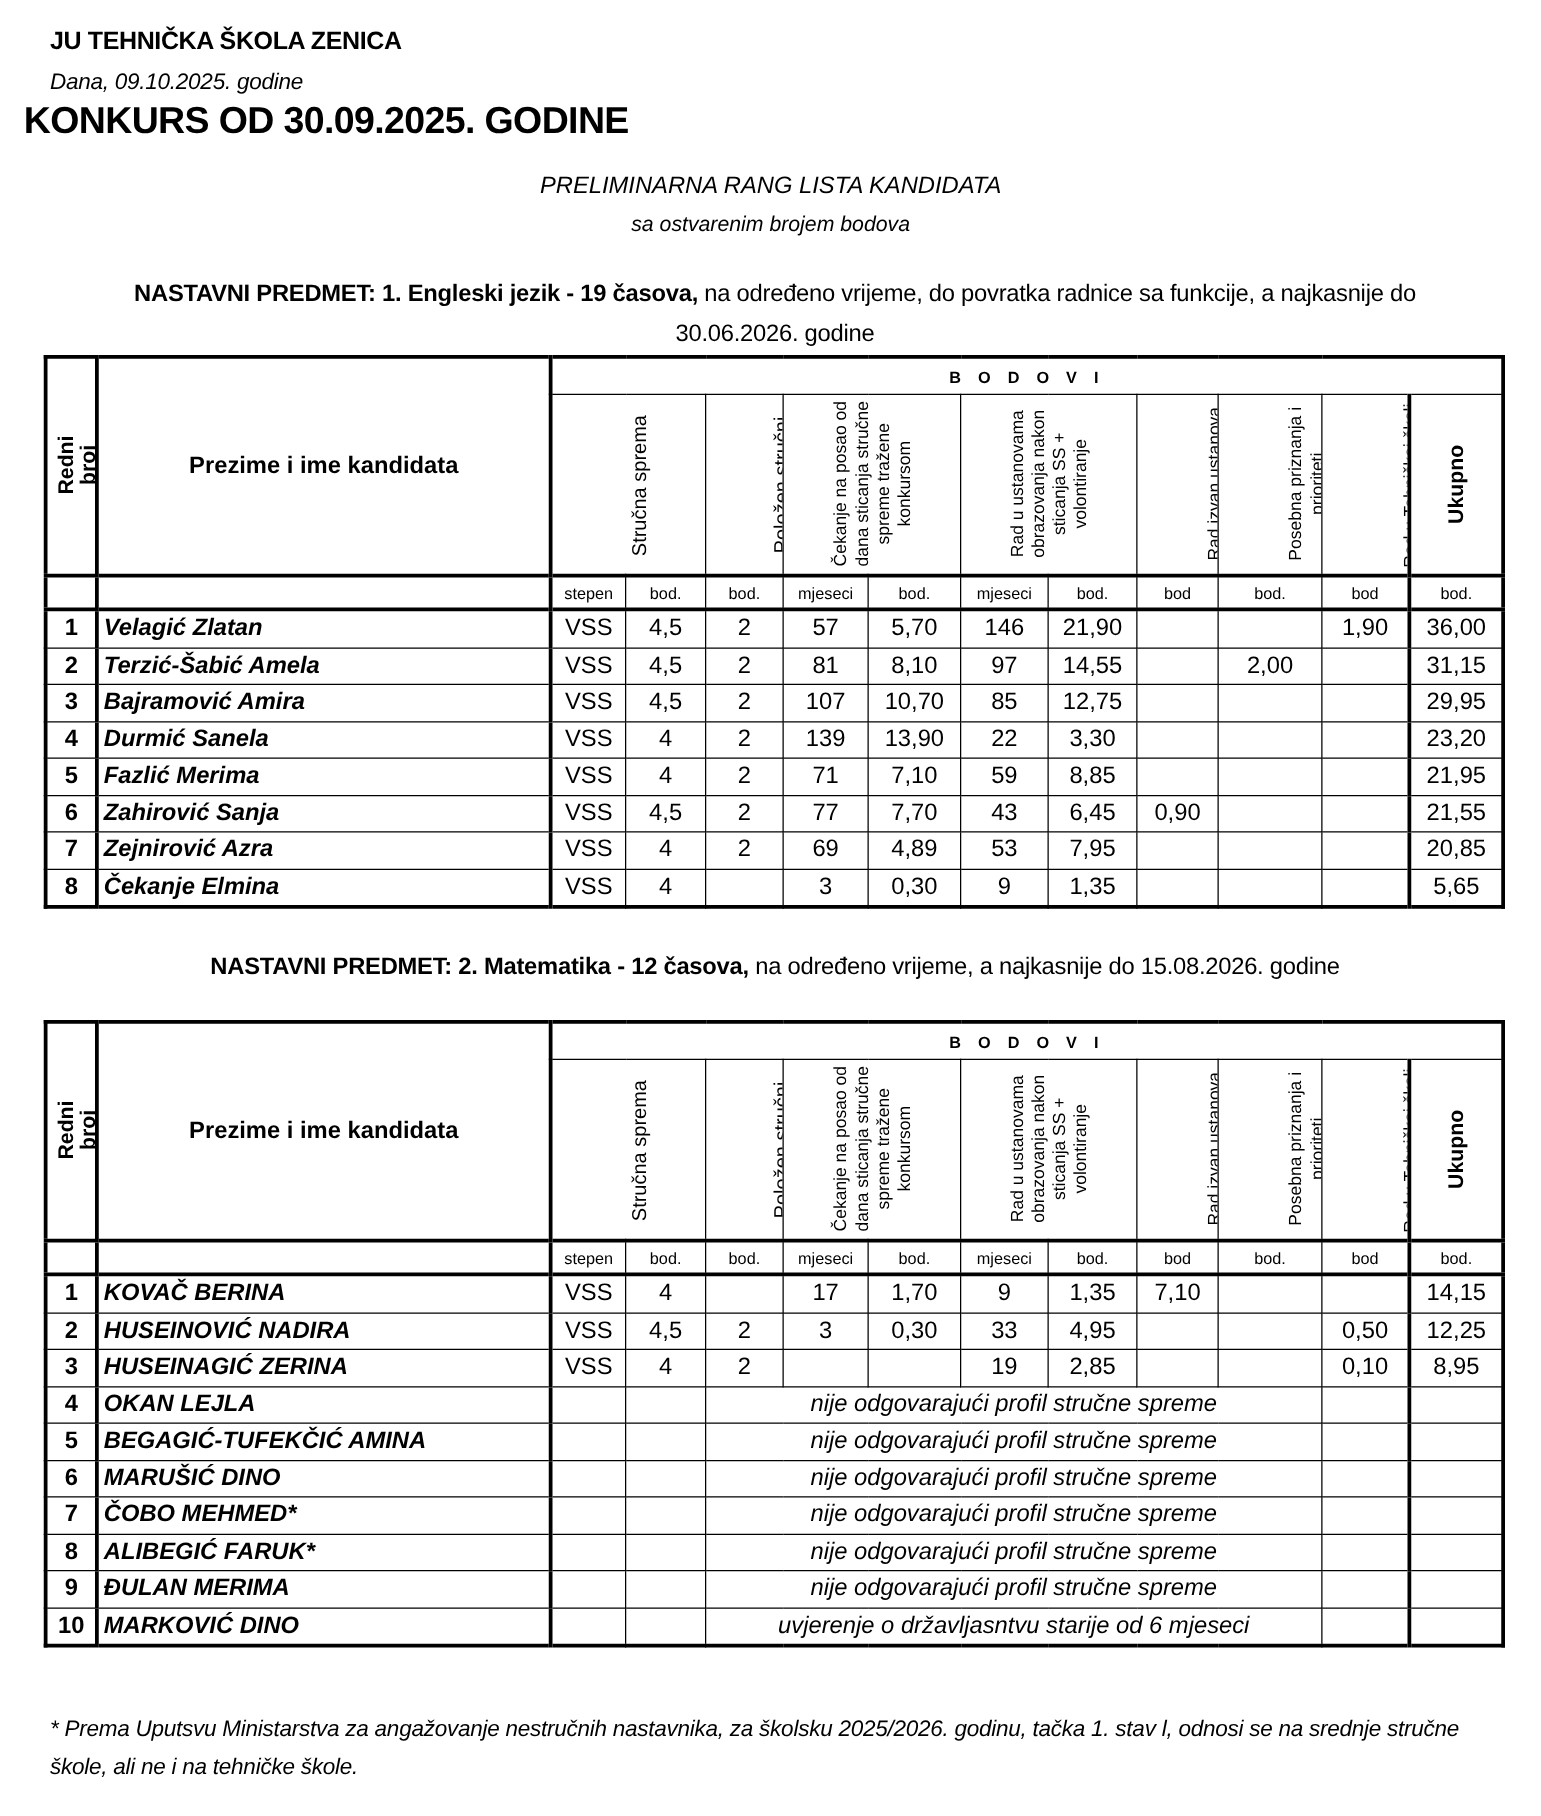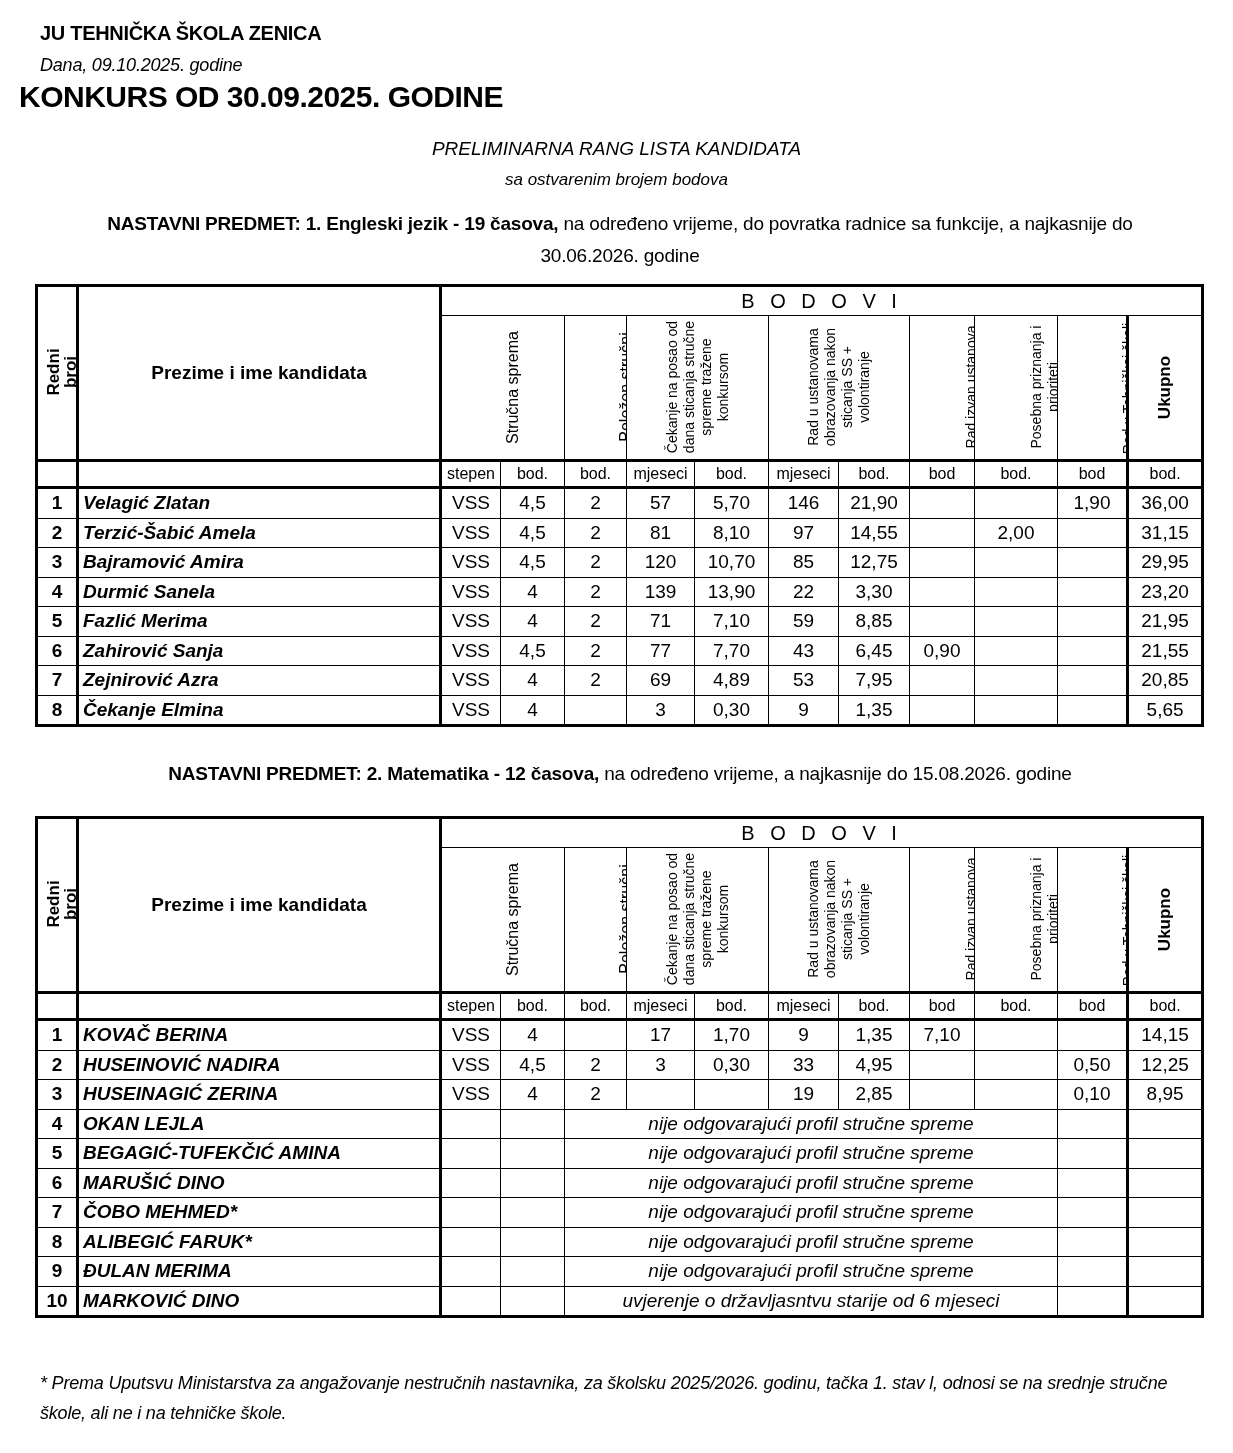--- a/index.html
+++ b/index.html
@@ -4,35 +4,35 @@
 <style>
   html, body { margin:0; padding:0; background:#ffffff; }
   body { width:1233px; height:1453px; position:relative; font-family:"Liberation Sans", sans-serif; color:#000; overflow:hidden; }
   .school { position:absolute; left:40px; top:22px; font-weight:bold; font-size:20px; letter-spacing:-0.3px; }
   .date { position:absolute; left:40px; top:55px; font-style:italic; font-size:18px; letter-spacing:-0.2px; }
   .title { position:absolute; left:0; width:1233px; top:80px; text-align:left; font-weight:bold; font-size:30px; letter-spacing:-0.5px;padding-left:19px; }
   .sub1 { position:absolute; left:0; width:1233px; top:138px; text-align:center; font-style:italic; font-size:19px; }
   .sub2 { position:absolute; left:0; width:1233px; top:170px; text-align:center; font-style:italic; font-size:17px; }
   .subject { position:absolute; left:60px; width:1120px; text-align:center; font-size:19px; line-height:32px; letter-spacing:-0.2px; }
   .subject b { font-weight:bold; }
-  .subj1 { top:208px; }
+  .subj1 { top:220px; }
   .subj2 { top:758px; }
 
   table.rank { position:absolute; left:35px; width:1166px; border-collapse:collapse; table-layout:fixed; font-size:18px; }
   table.rank td { border:1.5px solid #000; padding:0; text-align:center; vertical-align:middle; overflow:hidden; white-space:nowrap; }
   .t1 { top:284px; }
   .t2 { top:816px; }
   table.rank { border:3px solid #000; }
-  .bodovi { font-weight:normal; font-size:20px; letter-spacing:5px; height:28px; }
+  .bodovi { font-weight:bold; font-size:13px; letter-spacing:5px; height:28px; }
   .vhead { height:145px; position:relative; }
   .vtext { display:inline-block; transform:rotate(-90deg); white-space:normal; text-align:center; font-size:14px; line-height:17px; }
   .vtext.big { font-size:16px; line-height:19px; }
   .vtext.bold { font-weight:bold; font-size:17px; }
   .namehead { font-weight:bold; font-size:19px; }
-  .units td { font-size:16px; height:24px; }
+  .units td { font-size:13px; height:24px; }
   tr.data td { height:28.5px; font-size:19px; }
   td.nr { font-weight:bold; font-size:17px; }
   td.name { text-align:left !important; padding-left:4px !important; font-weight:bold; font-style:italic; font-size:19px !important; }
   td.tot { font-weight:normal; }
   td.note { font-style:italic; }
   .thickL { border-left:3px solid #000 !important; }
   .thickR { border-right:3px solid #000 !important; }
   .thickB { border-bottom:3px solid #000 !important; }
   .thickT { border-top:3px solid #000 !important; }
 
@@ -127,21 +127,21 @@
         <td class="">2,00</td>
         <td class=""></td>
         <td class="tot thickL">31,15</td>
       </tr>
       <tr class="data">
         <td class="nr thickR">3</td>
         <td class="name thickR">Bajramović Amira</td>
         <td class="">VSS</td>
         <td class="">4,5</td>
         <td class="">2</td>
-        <td class="">120</td>
+        <td class="">107</td>
         <td class="">10,70</td>
         <td class="">85</td>
         <td class="">12,75</td>
         <td class=""></td>
         <td class=""></td>
         <td class=""></td>
         <td class="tot thickL">29,95</td>
       </tr>
       <tr class="data">
         <td class="nr thickR">4</td>

